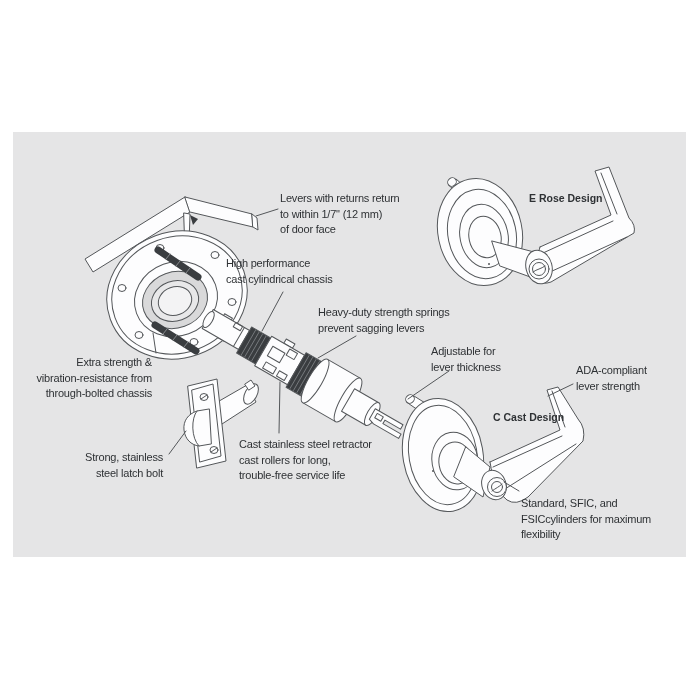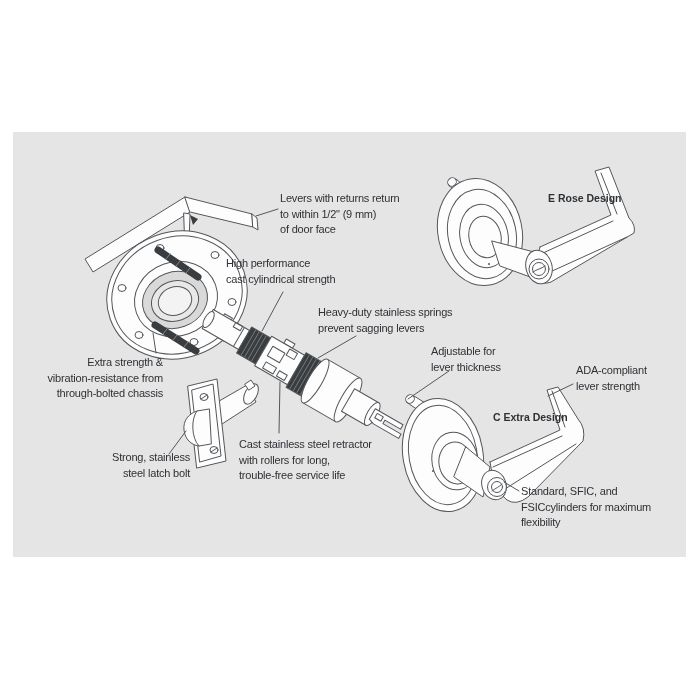--- a/index.html
+++ b/index.html
@@ -156,45 +156,45 @@
       <line x1="573" y1="384" x2="548" y2="396"></line>
       <line x1="519" y1="491" x2="504" y2="482"></line>
       <line x1="156" y1="353" x2="153" y2="333"></line>
       <line x1="169" y1="454" x2="186" y2="431"></line>
       <line x1="279" y1="433" x2="280" y2="382"></line>
     </g>
   </g>
 </svg>
 
 <div class="label" style="left:280px;top:191px;width:140px;">Levers with returns return
-to within 1/2" (9 mm)
+to within 1/7" (12 mm)
 of door face</div>
 
-<div class="label bold" style="left:532px;top:191px;padding-left:16px;">E Rose Design</div>
+<div class="label bold" style="left:513px;top:191px;padding-left:16px;">E Rose Design</div>
 
 <div class="label" style="left:226px;top:256px;width:140px;">High performance
-cast cylindrical strength</div>
-
-<div class="label" style="left:318px;top:305px;width:170px;">Heavy-duty stainless springs
+cast cylindrical chassis</div>
+
+<div class="label" style="left:318px;top:305px;width:170px;">Heavy-duty strength springs
 prevent sagging levers</div>
 
 <div class="label" style="left:431px;top:344px;width:100px;">Adjustable for
 lever thickness</div>
 
 <div class="label" style="left:576px;top:363px;width:95px;">ADA-compliant
 lever strength</div>
 
-<div class="label bold" style="left:493px;top:410px;">C Extra Design</div>
-
-<div class="label" style="left:521px;top:484px;width:160px;">Standard, SFIC, and
+<div class="label bold" style="left:493px;top:410px;">C Cast Design</div>
+
+<div class="label" style="left:521px;top:496px;width:160px;">Standard, SFIC, and
 FSICcylinders for maximum
 flexibility</div>
 
-<div class="label right" style="left:28px;top:355px;width:135px;">Extra strength &amp;
+<div class="label right" style="left:17px;top:355px;width:135px;">Extra strength &amp;
 vibration-resistance from
 through-bolted chassis</div>
 
-<div class="label right" style="left:83px;top:450px;width:80px;margin-left:27px;">Strong, stainless
+<div class="label right" style="left:83px;top:450px;width:80px;">Strong, stainless
 steel latch bolt</div>
 
 <div class="label" style="left:239px;top:437px;width:160px;">Cast stainless steel retractor
-with rollers for long,
+cast rollers for long,
 trouble-free service life</div>
 
 </body></html>

